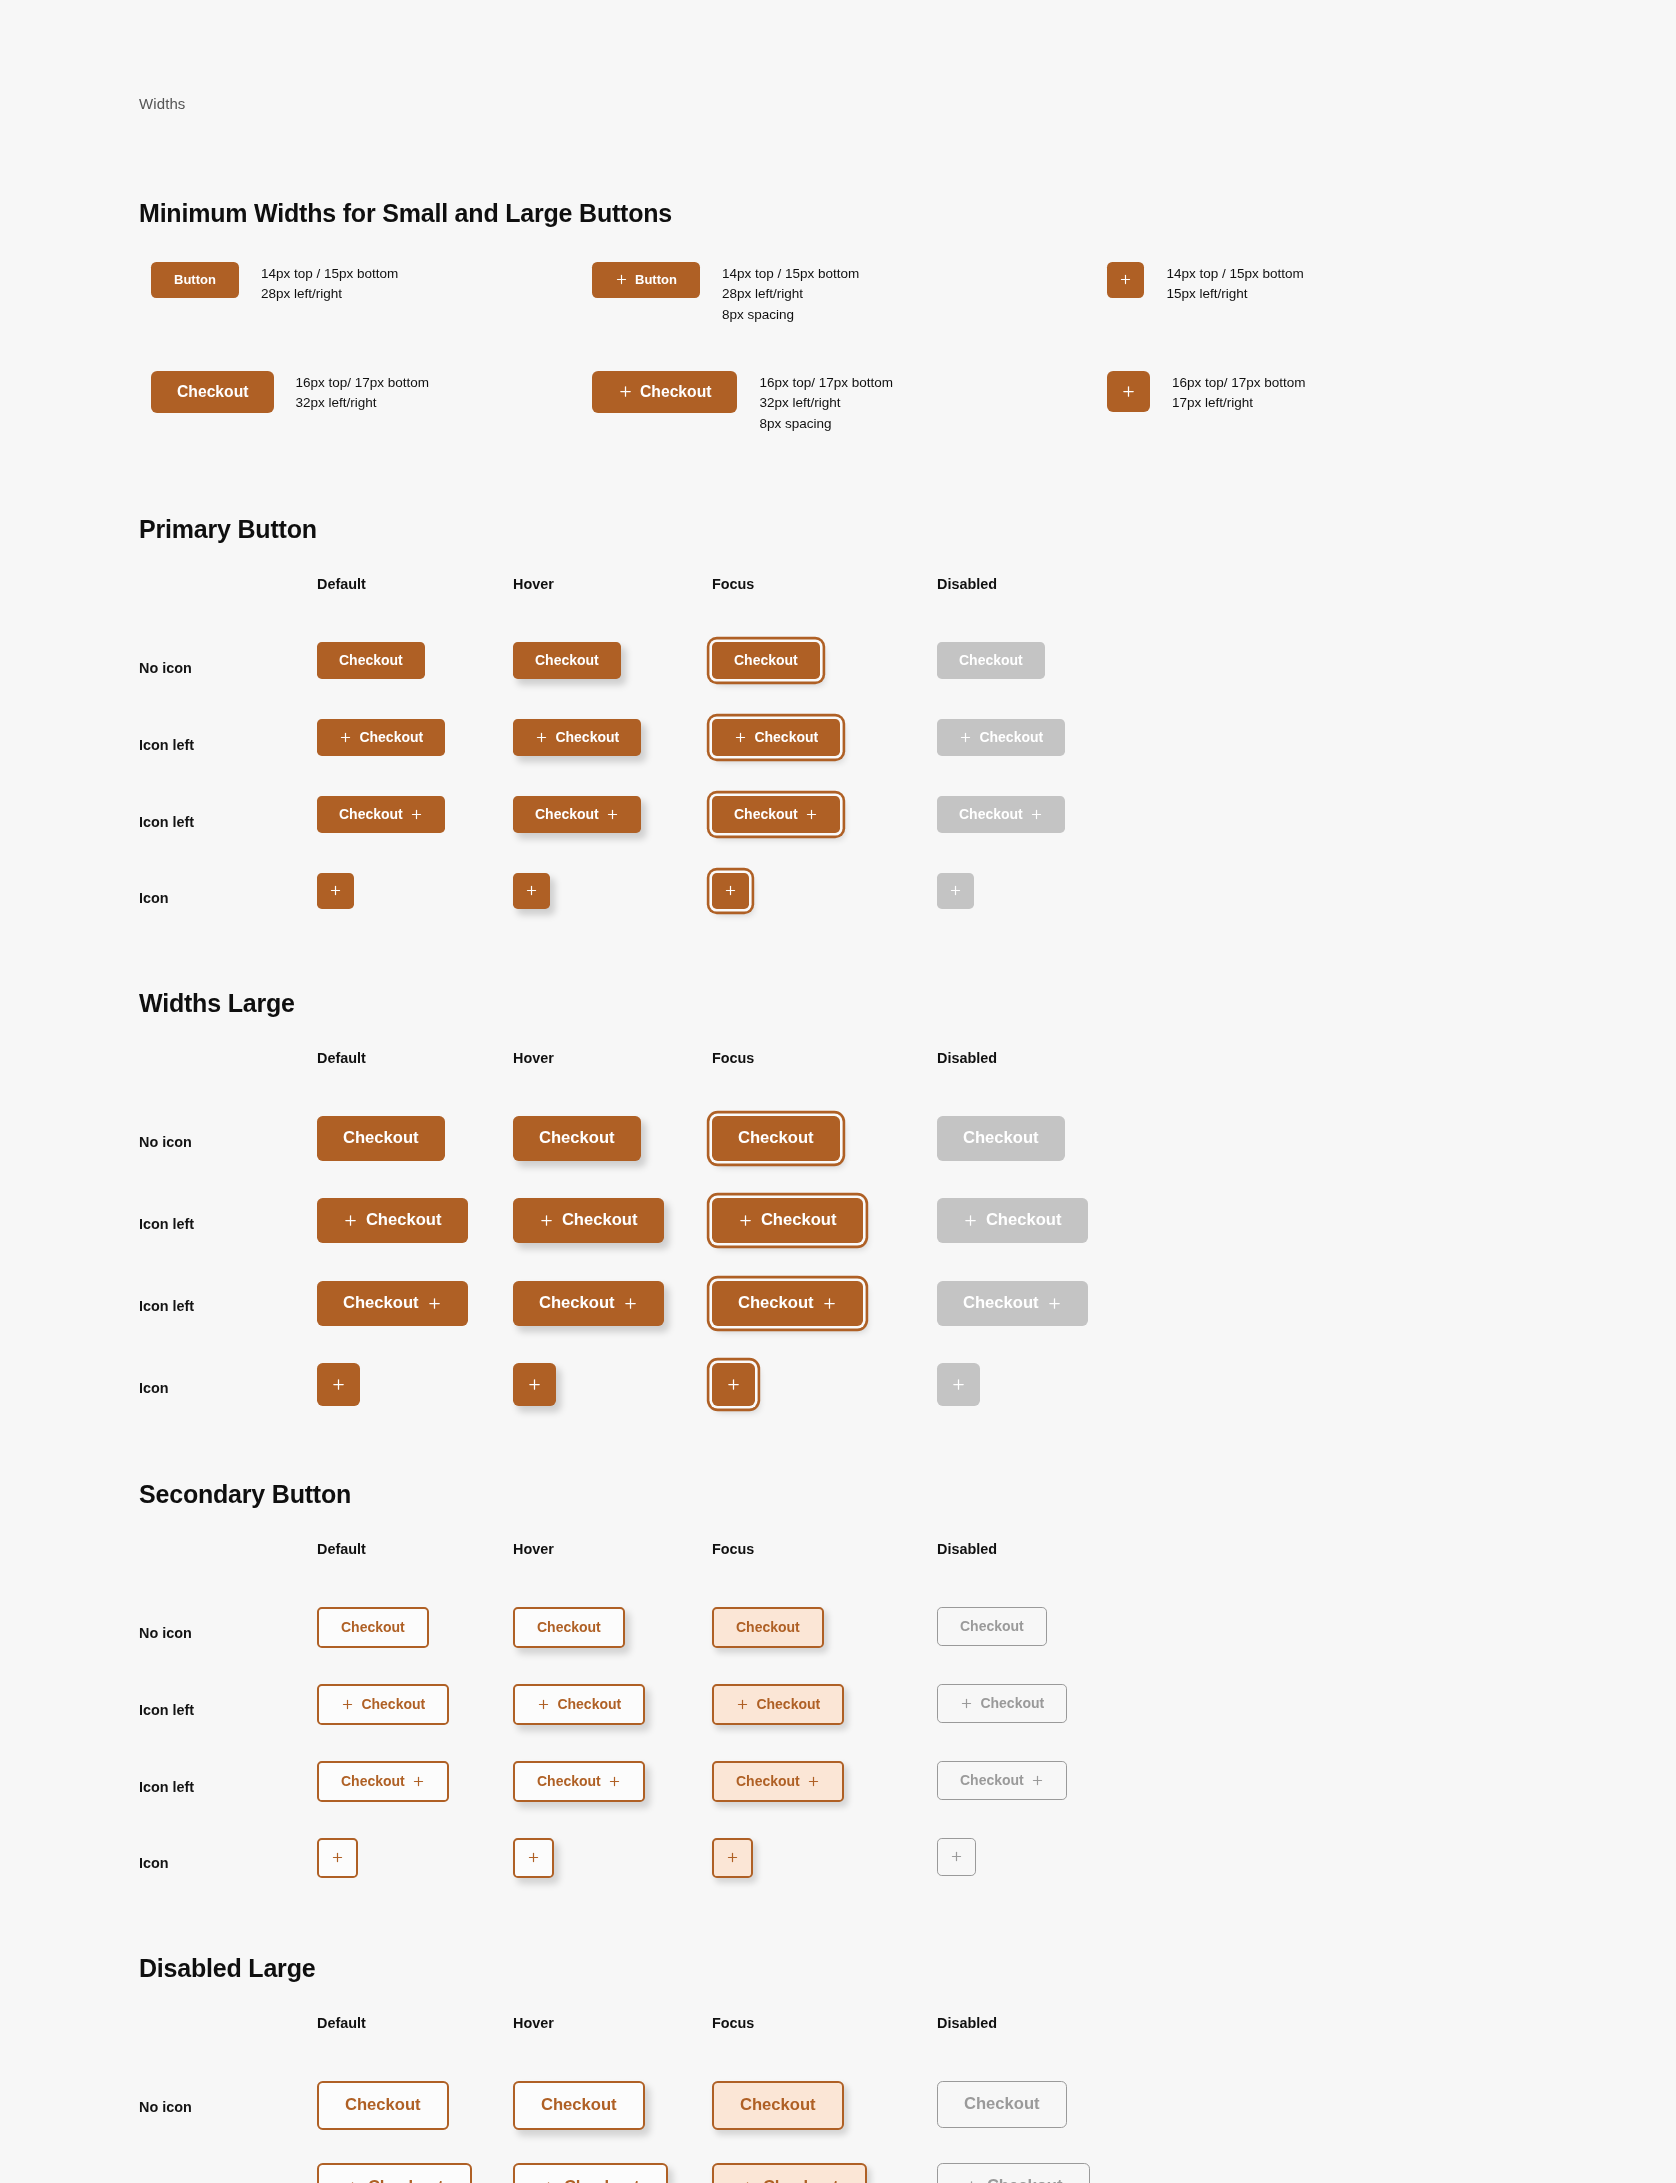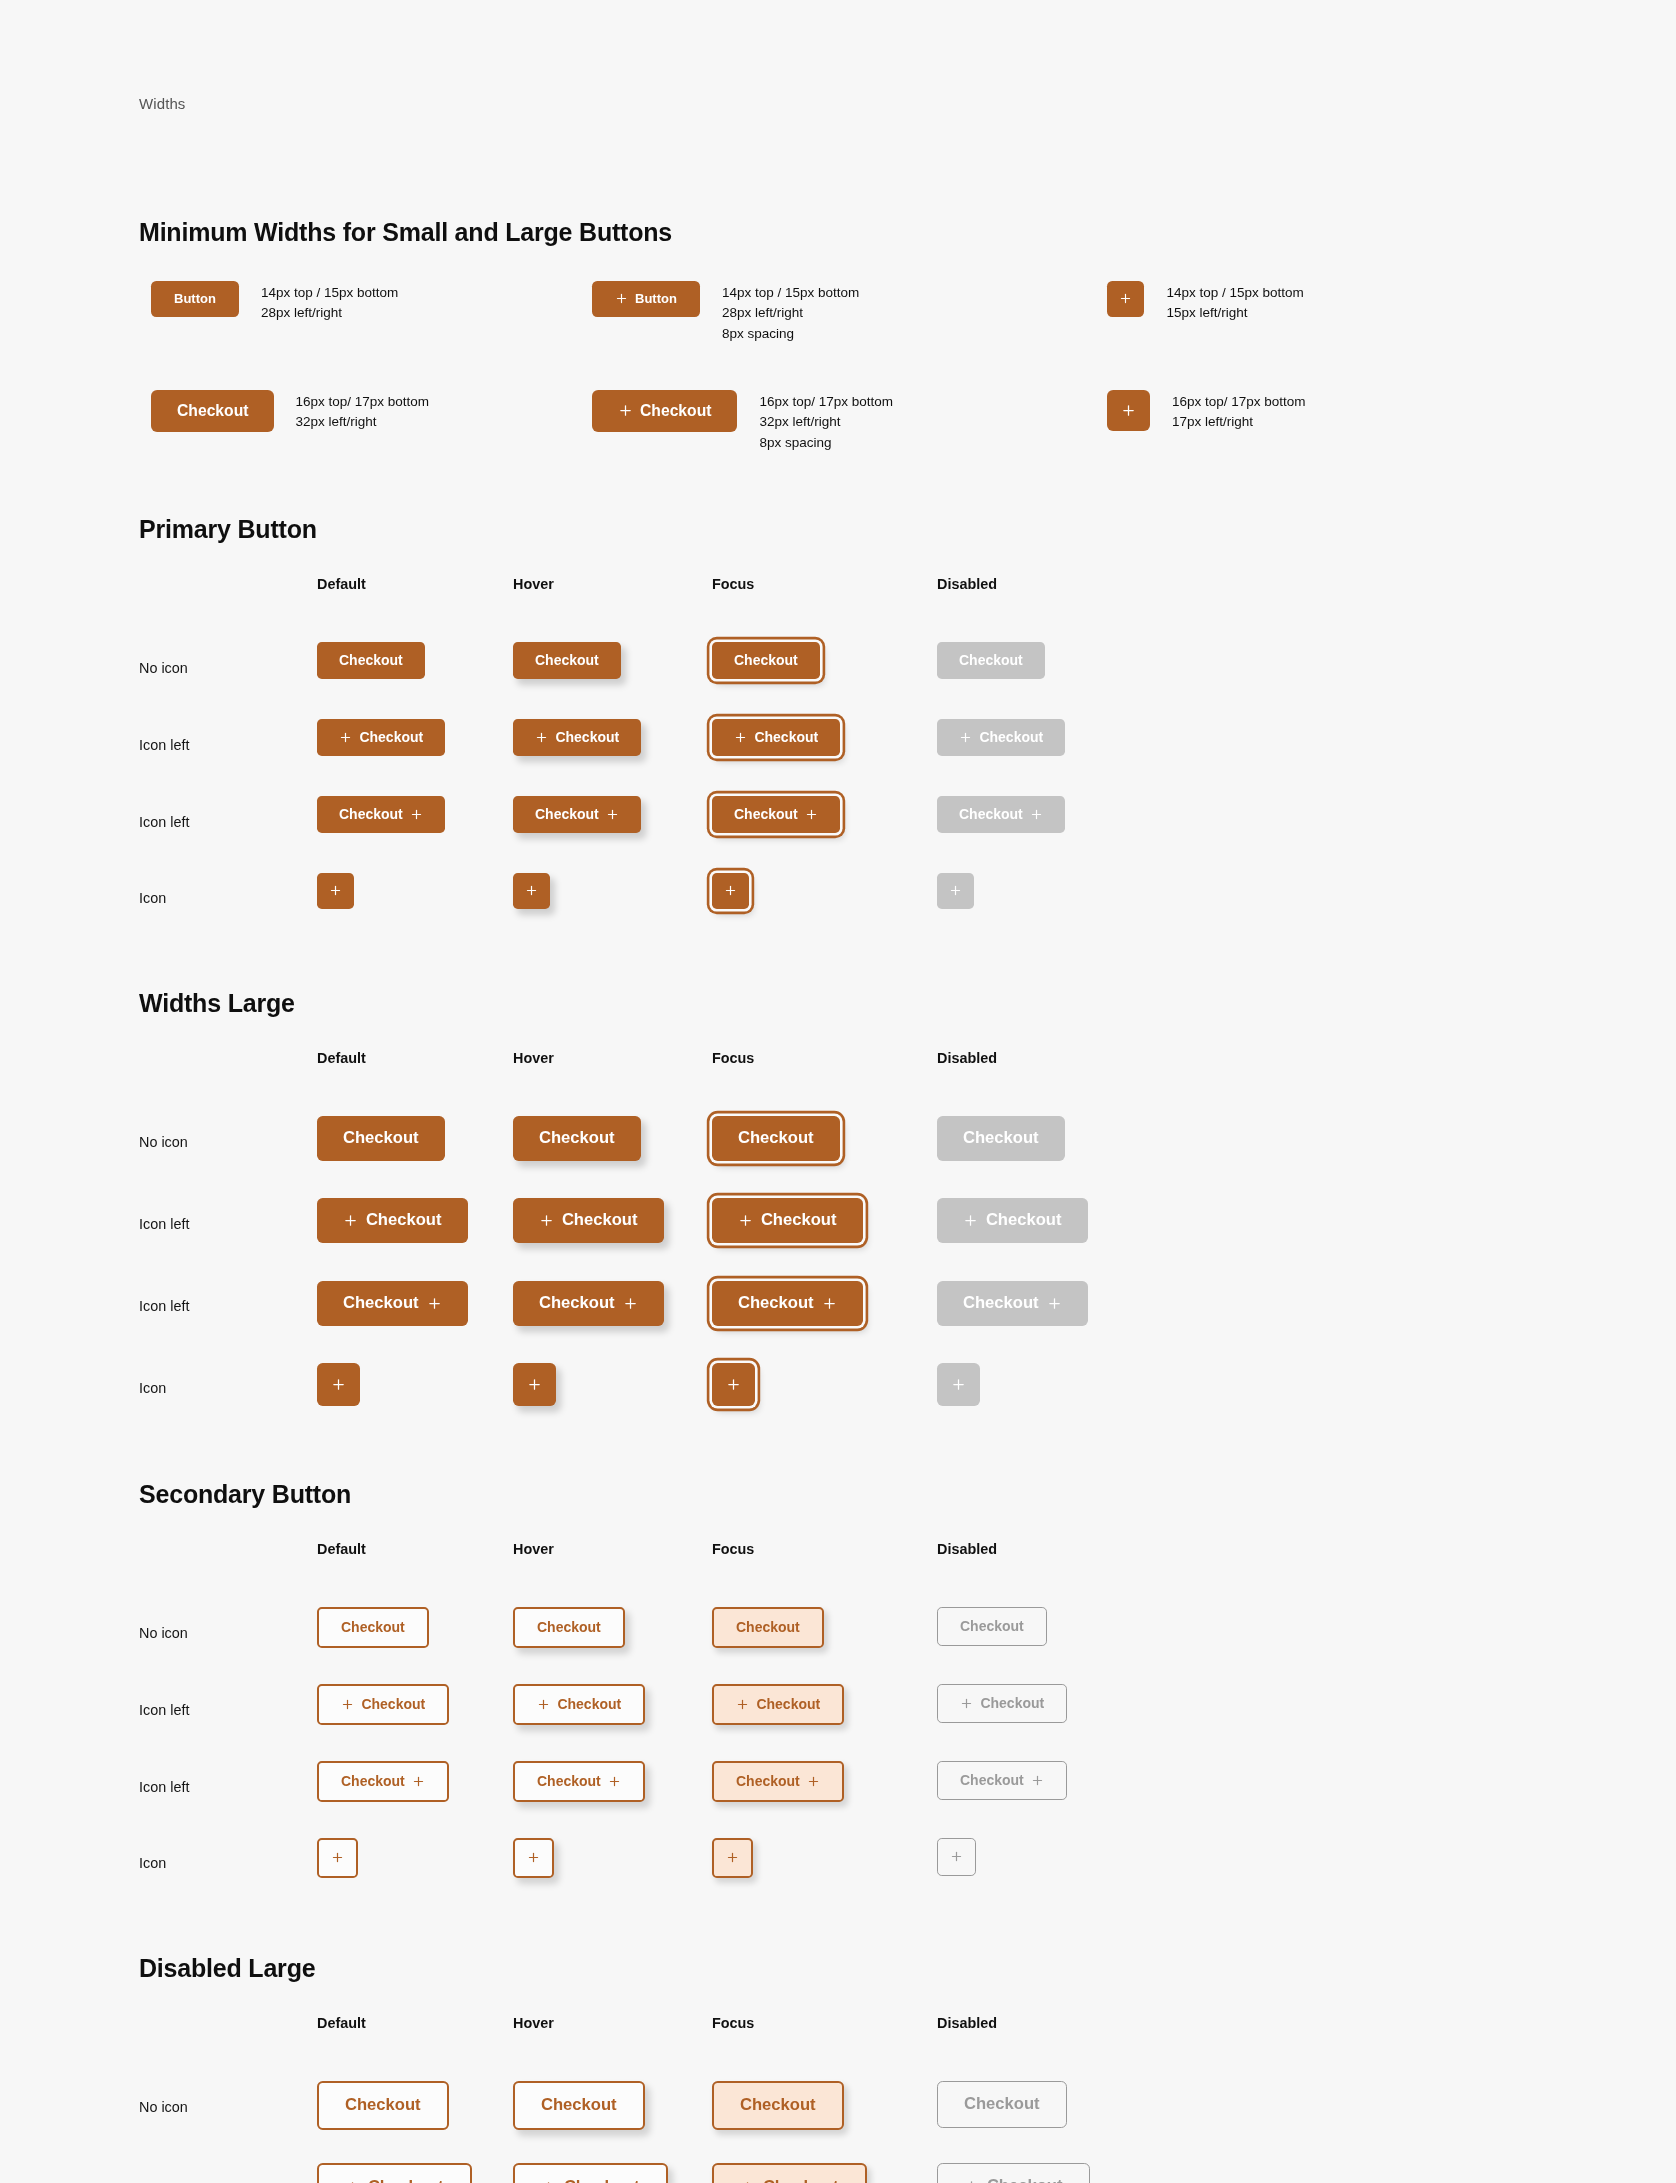--- a/index.html
+++ b/index.html
@@ -79,21 +79,21 @@
   .col-head{
     position:absolute;
     font-size:14.4px;
     font-weight:700;
     color:#111111;
     white-space:nowrap;
   }
   .row-label{
     position:absolute;
     font-size:14.4px;
-    font-weight:400;
+    font-weight:700;
     color:#141414;
     white-space:nowrap;
   }
   .cellbox{position:absolute;}
 
   
   .btn{
     display:inline-flex;
     align-items:center;
     justify-content:center;
@@ -141,21 +141,21 @@
   .v-secondary.s-focus{border:2.2px solid var(--brown);color:var(--brown);background:var(--focus-peach);box-shadow:3.9px 4.8px 6.5px rgba(0,0,0,.14);}
   .v-secondary.s-disabled{border:1.7px solid var(--disabled-border);color:var(--disabled-gray-text);background:transparent;cursor:default;}
 </style>
 </head>
 <body>
 
 <div class="page">
 
   <div class="breadcrumb">Widths</div>
 
-  <div class="section" style="top:218px;">
+  <div class="section" style="top:199px;">
     <h2 class="section-title">Minimum Widths for Small and Large Buttons</h2>
 
     <div class="minwidth-grid">
 
       <div class="mw-row">
 
         <div class="mw-cell" style="left:0px; top:0px;">
           <button class="btn sz-spec-sm v-primary s-default">
             <span>Button</span>
           </button>

